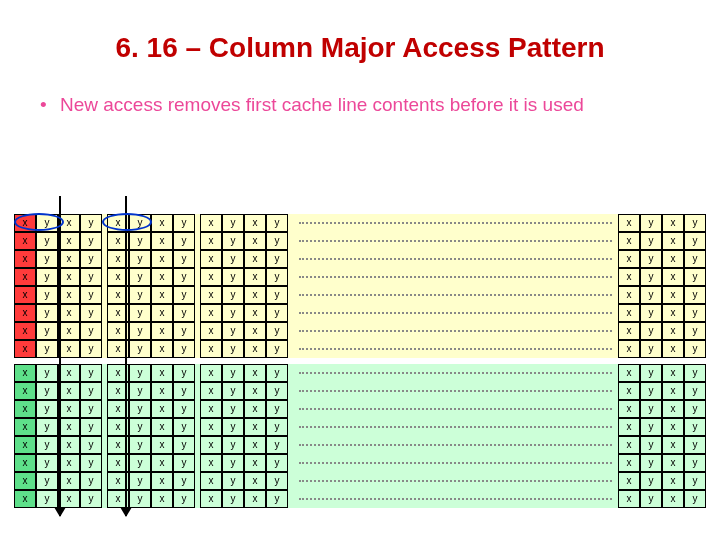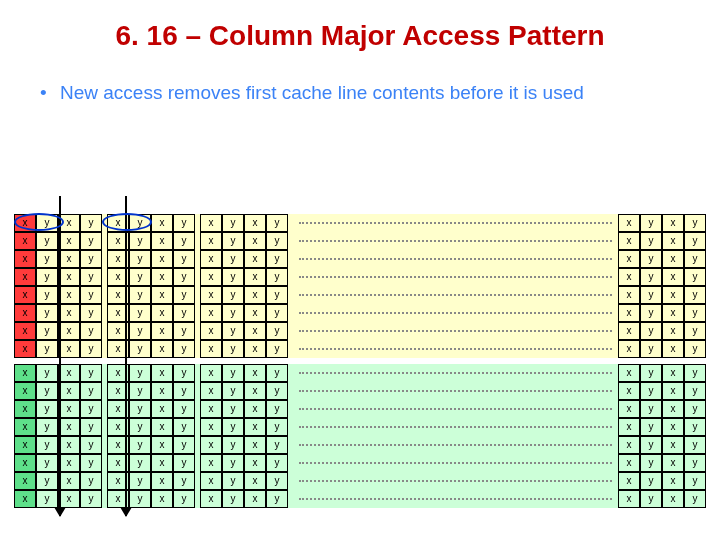--- a/index.html
+++ b/index.html
@@ -9,26 +9,26 @@
     background: #fff;
     font-family: "Comic Sans MS", "Trebuchet MS", sans-serif;
     position: relative;
     overflow: hidden;
   }
   .title {
     text-align: center;
     font-size: 28px;
     font-weight: bold;
     color: #c00000;
-    padding-top: 20px;
+    padding-top: 32px;
   }
   .bullet {
     font-family: "Trebuchet MS", Verdana, sans-serif;
     font-size: 19px;
-    color: #3b82f6;
+    color: #ec4899;
     padding: 30px 30px 0 60px;
     position: relative;
   }
   .bullet::before {
     content: "•";
     position: absolute;
     left: 40px;
   }
   .grid-area {
     position: absolute;

